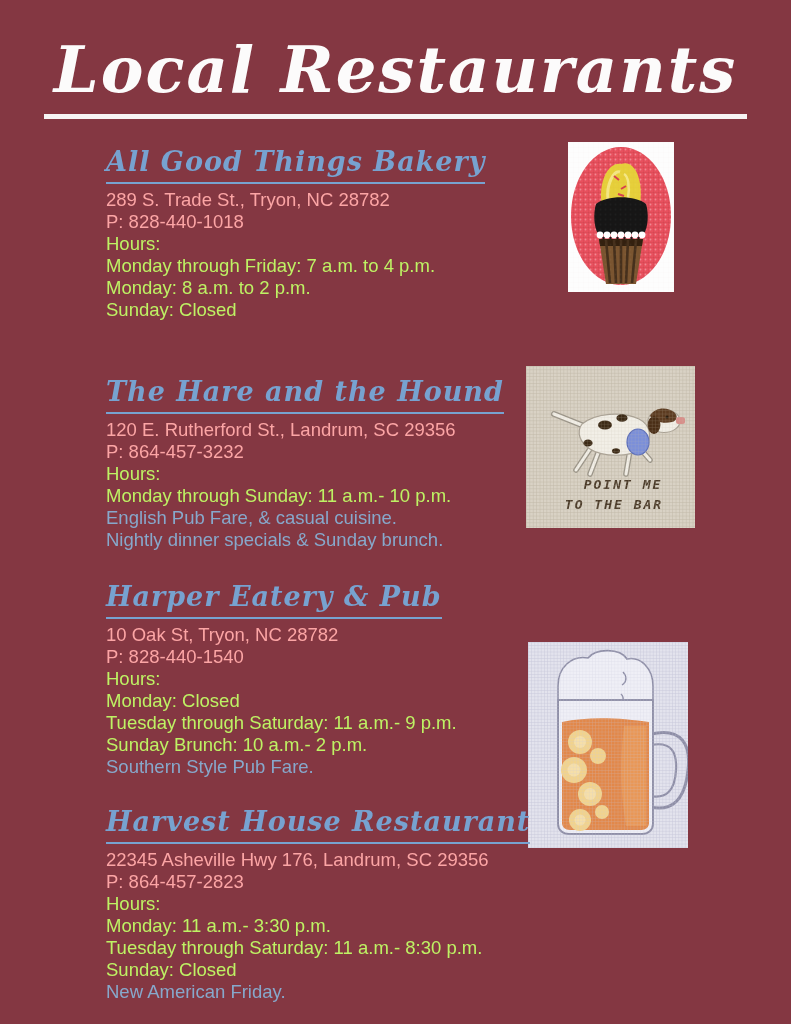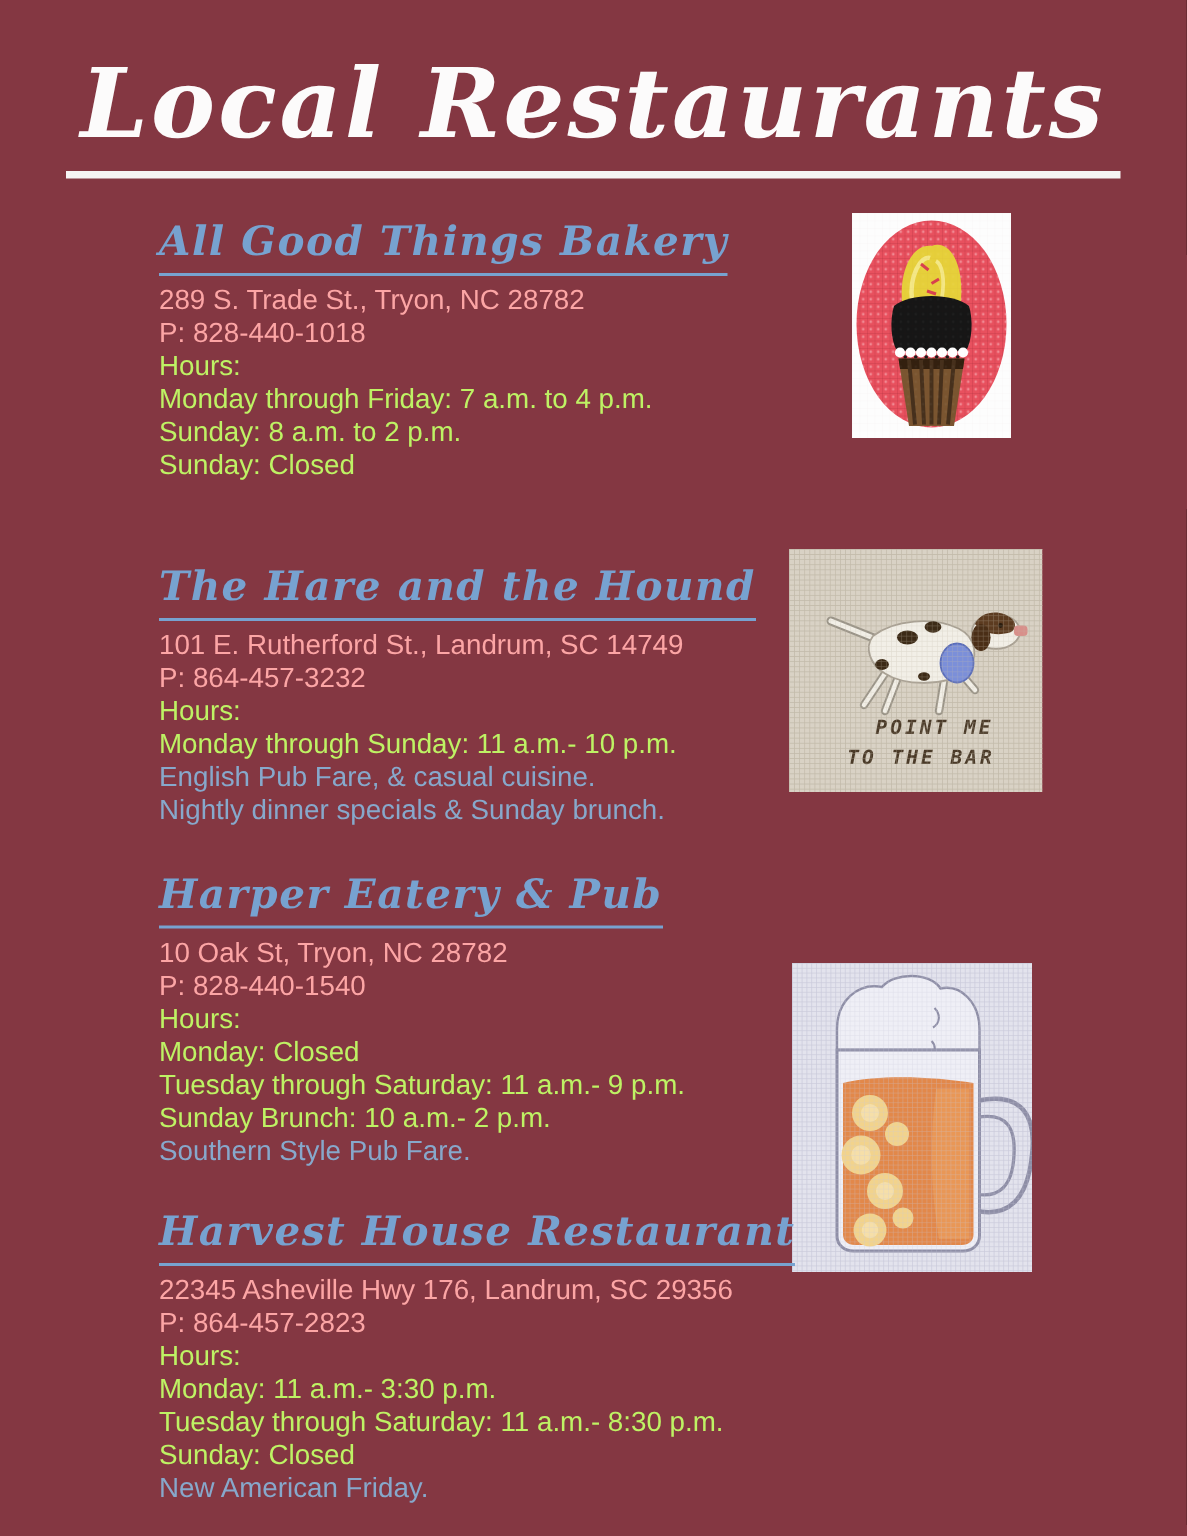--- a/index.html
+++ b/index.html
@@ -56,21 +56,21 @@
   <div class="title-wrap">
     <span class="page-title">Local Restaurants</span>
   </div>
 
   <section class="restaurant" style="top:147px">
     <h2 class="r-name">All Good Things Bakery</h2>
     <div class="line addr">289 S. Trade St., Tryon, NC 28782</div>
     <div class="line addr">P: 828-440-1018</div>
     <div class="line white">Hours:</div>
     <div class="line white">Monday through Friday: 7 a.m. to 4 p.m.</div>
-    <div class="line white">Sunday: 8 a.m. to 2 p.m.</div>
+    <div class="line white">Monday: 8 a.m. to 2 p.m.</div>
     <div class="line white">Sunday: Closed</div>
   </section>
 
   <svg class="needlepoint" style="left:568px;top:142px" width="106" height="150" viewBox="0 0 106 150">
     <defs>
       <pattern id="stitch-red" width="5" height="5" patternUnits="userSpaceOnUse">
         <rect width="5" height="5" fill="none"></rect>
         <circle cx="2.5" cy="2.5" r="0.9" fill="rgba(255,255,255,0.30)"></circle>
         <path d="M0,0H5M0,0V5" stroke="rgba(120,20,30,0.25)" stroke-width="0.6"></path>
       </pattern>
@@ -111,21 +111,21 @@
       <line x1="46" y1="98" x2="48" y2="141"></line>
       <line x1="53" y1="98" x2="53" y2="141"></line>
       <line x1="60" y1="98" x2="58" y2="141"></line>
       <line x1="68" y1="98" x2="64" y2="141"></line>
     </g>
     <rect x="0" y="0" width="106" height="150" fill="url(#stitch-red)" opacity="0.12"></rect>
   </svg>
 
   <section class="restaurant" style="top:377px">
     <h2 class="r-name">The Hare and the Hound</h2>
-    <div class="line addr">101 E. Rutherford St., Landrum, SC 14749</div>
+    <div class="line addr">120 E. Rutherford St., Landrum, SC 29356</div>
     <div class="line addr">P: 864-457-3232</div>
     <div class="line white">Hours:</div>
     <div class="line white">Monday through Sunday: 11 a.m.- 10 p.m.</div>
     <div class="line desc">English Pub Fare, &amp; casual cuisine.</div>
     <div class="line desc">Nightly dinner specials &amp; Sunday brunch.</div>
   </section>
 
   <svg class="needlepoint" style="left:526px;top:366px" width="169" height="162" viewBox="0 0 169 162">
     <defs>
       <pattern id="mesh-beige" width="3.4" height="3.4" patternUnits="userSpaceOnUse">

